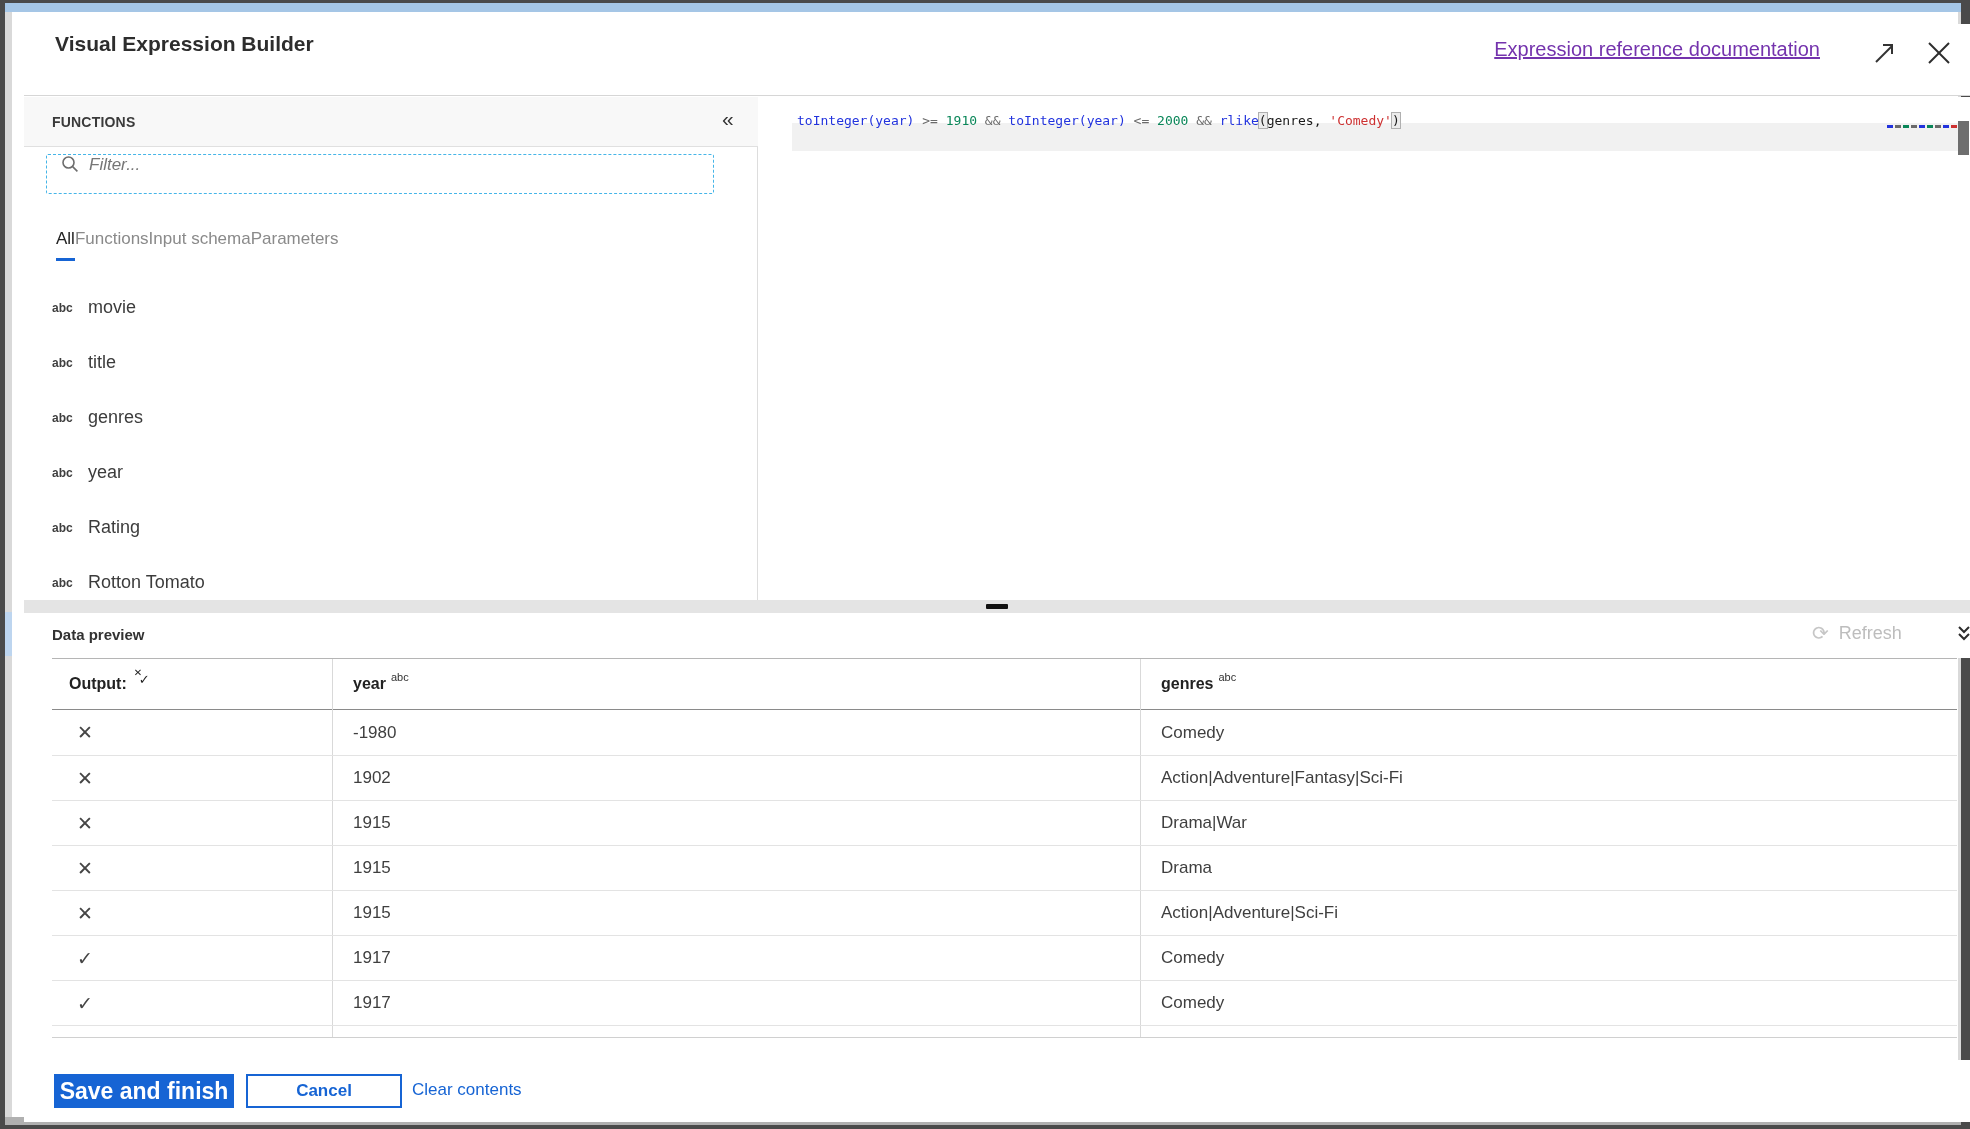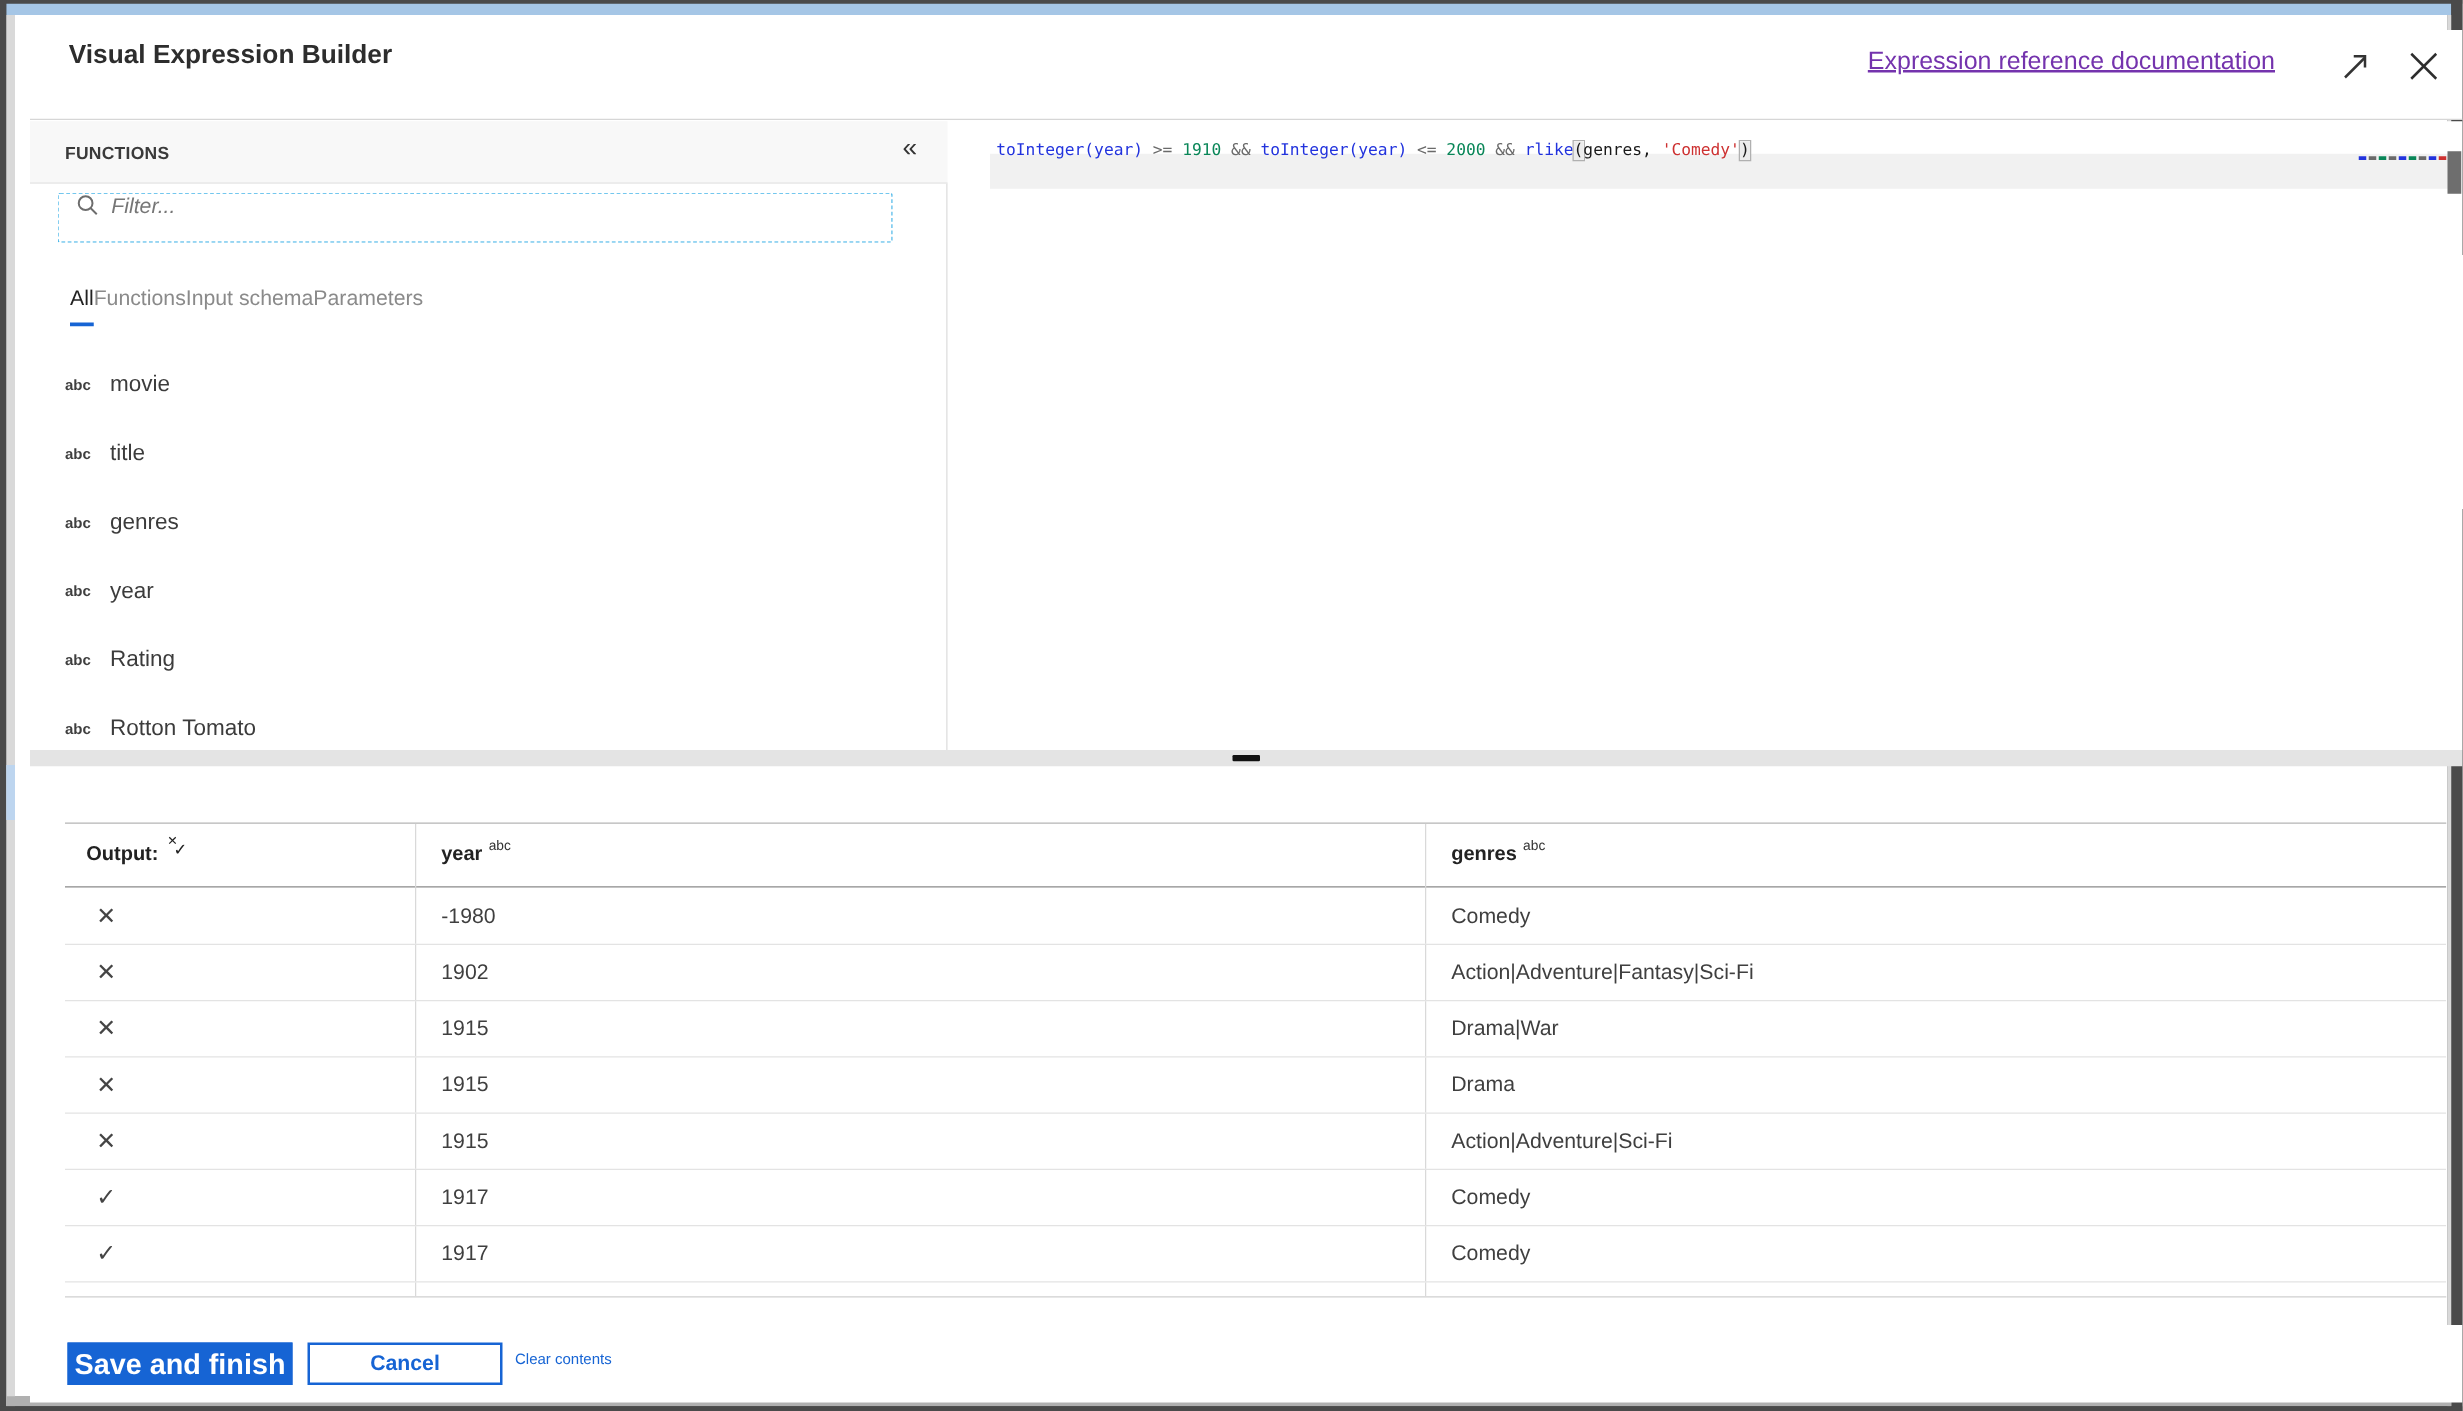--- a/index.html
+++ b/index.html
@@ -85,21 +85,21 @@
   .t-row { display:flex; height:45px; border-top:1px solid #e3e3e3; align-items:stretch; }
   .t-row:first-of-type { border-top:none; }
   .t-row .cell { display:flex; align-items:center; }
   .out-glyph { margin-left:25px; font-size:19px; color:#454545; }
   .cell-text { margin-left:20px; font-size:17px; color:#3f3f3f; }
 
   
   #footer { position:absolute; left:12px; top:1048px; width:1946px; height:62px; background:#fff; }
   #save-btn { position:absolute; left:30px; top:14px; width:180px; height:34px; background:#1664d4; color:#fff; font-size:23px; font-weight:700; border:1px solid #1664d4; display:flex; align-items:center; justify-content:center; cursor:pointer; font-family:"Liberation Sans",sans-serif; }
   #cancel-btn { position:absolute; left:222px; top:14px; width:156px; height:34px; background:#fff; color:#1664d4; font-size:17px; font-weight:700; border:2px solid #1664d4; display:flex; align-items:center; justify-content:center; cursor:pointer; font-family:"Liberation Sans",sans-serif; }
-  #clear-link { position:absolute; left:388px; top:20px; font-size:12px; color:#1664d4; cursor:pointer; }
+  #clear-link { position:absolute; left:388px; top:20px; font-size:17px; color:#1664d4; cursor:pointer; }
 
   svg { display:block; }
 </style>
 </head>
 <body>
 
 <div id="top-frame"></div>
 <div id="blue-strip"></div>
 <div id="left-frame"></div>
 <div id="right-frame"></div>
@@ -189,20 +189,33 @@
         <span class="mm-dash" style="background: rgb(34, 51, 221);"></span>
         <span class="mm-dash" style="background: rgb(205, 49, 49);"></span>
       </div>
     <div id="editor-scrollbar"></div>
   </div>
 
   <div id="splitter">
     <div id="splitter-handle"></div>
   </div>
 
+  <div id="preview-bar">
+    <div id="preview-title">Data preview</div>
+    <div id="refresh-btn">
+      <span class="ref-ic">⟳</span>
+      <span class="ref-tx">Refresh</span>
+    </div>
+    <div id="preview-expand">
+      <svg width="16" height="30" viewBox="0 0 16 30">
+        <polyline points="3,8 8,13 13,8" fill="none" stroke="#2d2d2d" stroke-width="2"></polyline>
+        <polyline points="3,15 8,20 13,15" fill="none" stroke="#2d2d2d" stroke-width="2"></polyline>
+      </svg>
+    </div>
+  </div>
 
   <div id="preview-table">
     <div id="thead">
       <div class="hcell col-out">
         <span class="htext">Output:</span>
         <span class="out-type-icon">
           <span class="xx">✕</span>
             <span class="vv">✓</span>
         </span>
       </div>

